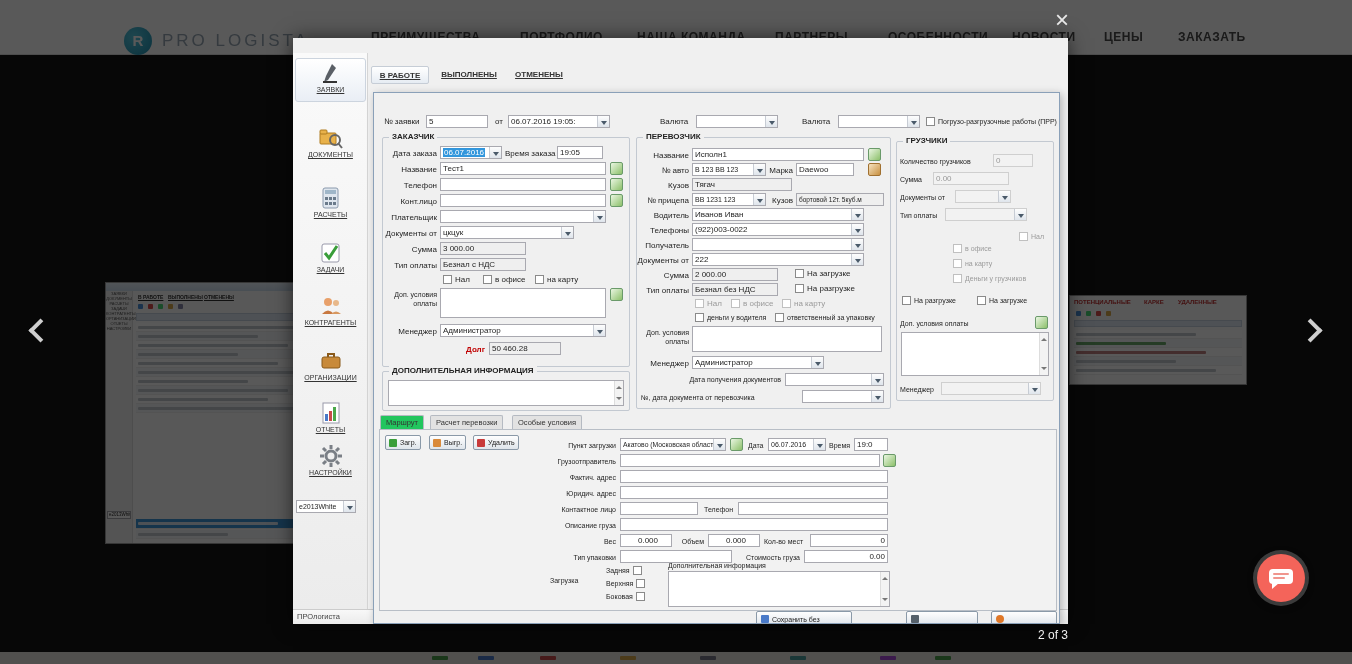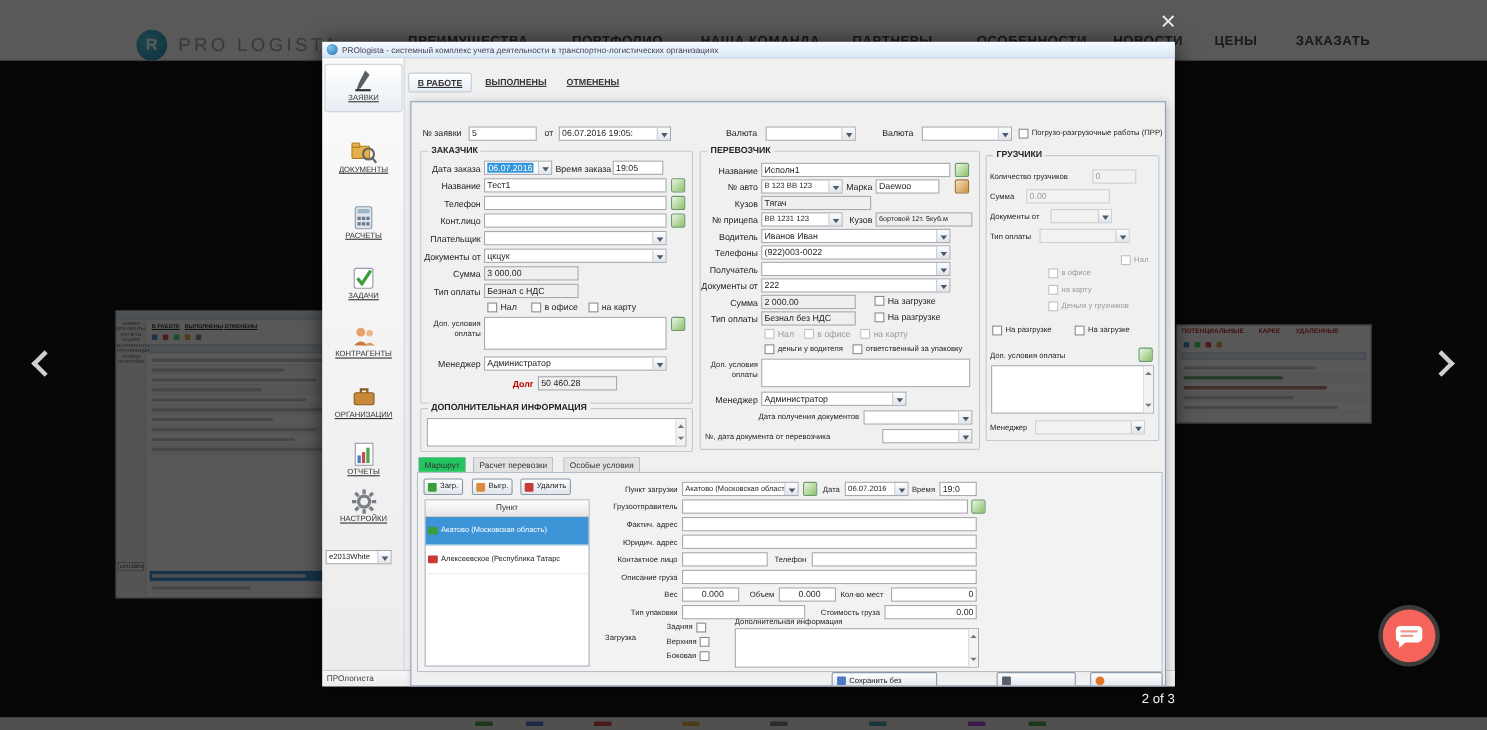--- a/index.html
+++ b/index.html
@@ -205,24 +205,20 @@
 <span class="chip" style="left:620px;width:16px;background:#d9a84a"></span>
 <span class="chip" style="left:700px;width:16px;background:#7a7a8a"></span>
 <span class="chip" style="left:790px;width:16px;background:#4a9e9e"></span>
 <span class="chip" style="left:880px;width:16px;background:#a84ad9"></span>
 <span class="chip" style="left:935px;width:16px;background:#4a9e4a"></span>
 
 <div class="overlay"></div>
 
 <div class="lightbox">
 
-  <div class="app-title">
-    <span class="appico"></span>
-    <span class="app-title-text">PROlogista - системный комплекс учета деятельности в транспортно-логистических организациях</span>
-  </div>
 
   <span class="vtab act" style="left:78px;width:58px">В РАБОТЕ</span>
   <span class="vtab" style="left:142px;width:68px">ВЫПОЛНЕНЫ</span>
   <span class="vtab" style="left:214px;width:64px">ОТМЕНЕНЫ</span>
 
   <div class="sidebar">
     <div class="sitem act" style="top:5px;height:44px">
       <span class="sico"><svg width="24" height="24">
             <path d="M13 3 L17 7 L9 19 L5 21 L7 15 Z" fill="#5a5f66"></path>
             <rect x="4" y="20" width="14" height="2" fill="#333"></rect>
@@ -334,21 +330,21 @@
       <span class="icob" style="left:227px;top:24px"></span>
       <span class="lb tar" style="left:0;top:42px;width:54px">Телефон</span>
       <div class="tb" style="left:57px;top:40px;width:166px"></div>
       <span class="icob" style="left:227px;top:40px"></span>
       <span class="lb tar" style="left:0;top:58px;width:54px">Конт.лицо</span>
       <div class="tb" style="left:57px;top:56px;width:166px"></div>
       <span class="icob" style="left:227px;top:56px"></span>
       <span class="lb tar" style="left:0;top:74px;width:54px">Плательщик</span>
       <div class="tb cmb" style="left:57px;top:72px;width:166px"></div>
       <span class="lb tar" style="left:0;top:90px;width:54px">Документы от</span>
-      <div class="tb cmb" style="left:57px;top:88px;width:166px">цкцук</div>
+      <div class="tb cmb" style="left:57px;top:88px;width:134px">цкцук</div>
       <span class="lb tar" style="left:0;top:106px;width:54px">Сумма</span>
       <div class="tb ro" style="left:57px;top:104px;width:86px">3 000.00</div>
       <span class="lb tar" style="left:0;top:122px;width:54px">Тип оплаты</span>
       <div class="tb ro" style="left:57px;top:120px;width:86px">Безнал с НДС</div>
       <span class="cb" style="left:60px;top:137px">
           <i></i>
           <b>Нал</b>
         </span>
       <span class="cb" style="left:100px;top:137px">
           <i></i>
@@ -494,31 +490,20 @@
         </div>
       <div class="btn" style="left:49px;top:5px">
           <span class="bic" style="background:#d98a3a"></span>
           <span>Выгр.</span>
         </div>
       <div class="btn" style="left:93px;top:5px">
           <span class="bic" style="background:#c83a3a"></span>
           <span>Удалить</span>
         </div>
 
-      <div class="ptable">
-        <div class="th">Пункт</div>
-        <div class="trow sel">
-            <span class="tric" style="background:#3a9e3a"></span>
-            <span>Акатово (Московская область)</span>
-          </div>
-        <div class="trow">
-            <span class="tric" style="background:#c83a3a"></span>
-            <span>Алексеевское (Республика Татарс</span>
-          </div>
-      </div>
 
       <span class="lb lb7 tar" style="left:158px;top:11px;width:78px">Пункт загрузки</span>
       <div class="tb cmb" style="left:240px;top:8px;width:106px;font-size:6.8px">Акатово (Московская област</div>
       <span class="icob" style="left:350px;top:8px"></span>
       <span class="lb lb7" style="left:368px;top:11px">Дата</span>
       <div class="tb cmb" style="left:388px;top:8px;width:58px;font-size:7px">06.07.2016</div>
       <span class="lb lb7" style="left:449px;top:11px">Время</span>
       <div class="tb spin" style="left:474px;top:8px;width:34px">19:0</div>
 
       <span class="lb lb7 tar" style="left:158px;top:27px;width:78px">Грузоотправитель</span>

